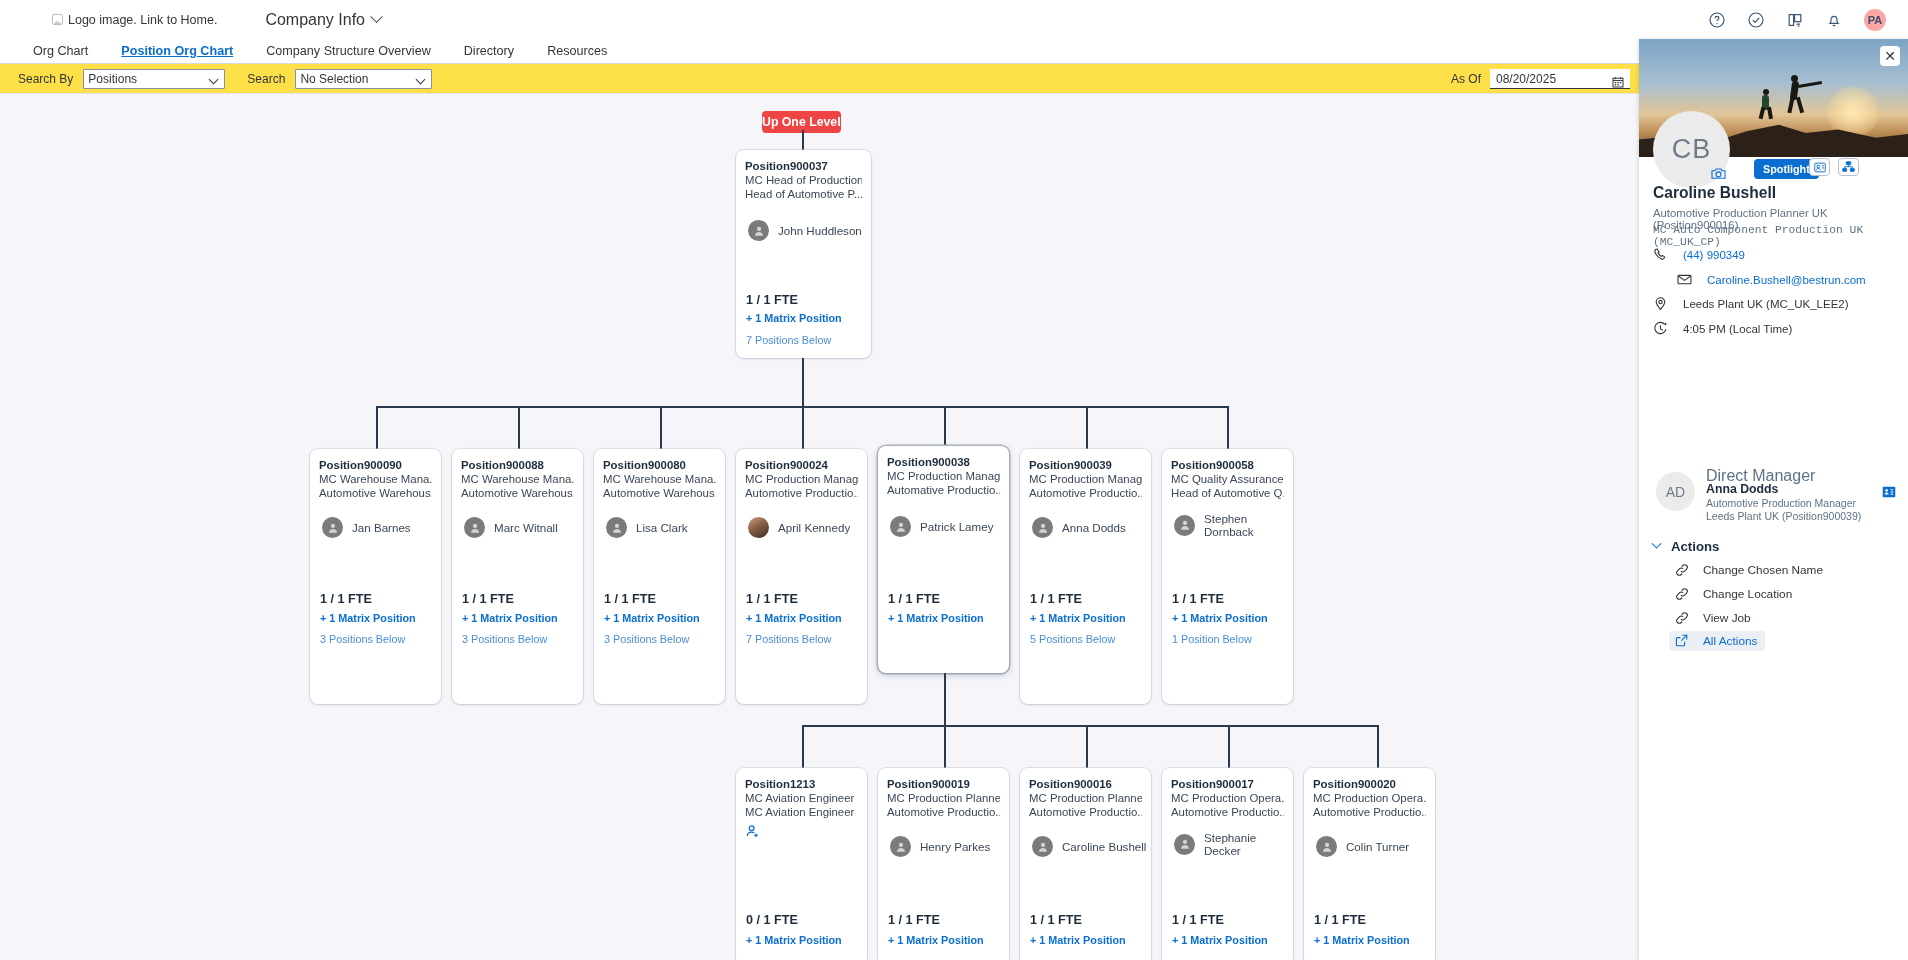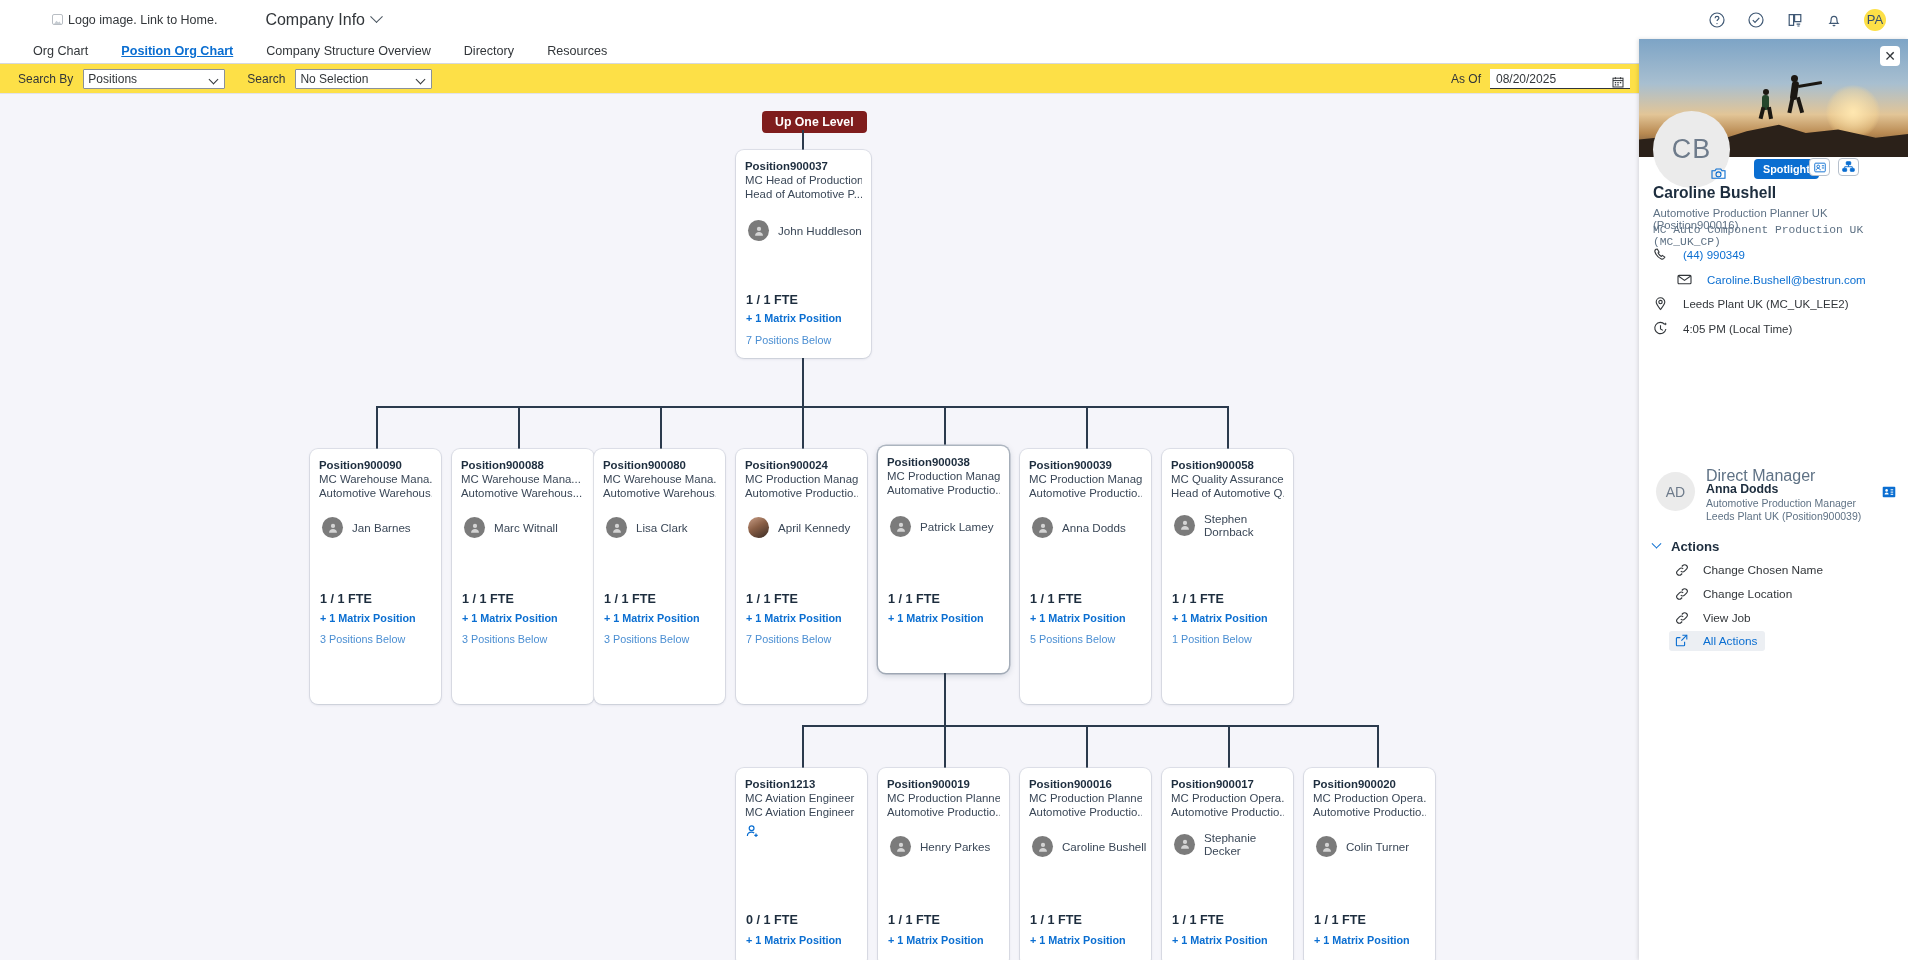--- a/index.html
+++ b/index.html
@@ -38,22 +38,22 @@
   .global-search{
     position:absolute; left:746px; top:8px; width:418px; height:23px;
     border:1px solid #c9ced4; border-radius:12px; background:#fff;
     font-family:"Liberation Sans", sans-serif; font-size:12px; color:#5b6a78;
     padding:0 12px; outline:none;
   }
   .global-search::placeholder{ color:#6a7686; font-style:italic; }
   .hdr-icons{ position:absolute; right:22px; top:0; height:39px; display:flex; align-items:center; gap:21px; }
   .hdr-ic{ width:18px; height:18px; color:#3f5874; display:flex; align-items:center; justify-content:center; cursor:pointer;}
   .avatar-pa{
-    width:22px; height:22px; border-radius:50%; background:#fde047; color:#38506d;
-    font-size:13px; font-weight:normal; display:flex; align-items:center; justify-content:center; cursor:pointer;
+    width:22px; height:22px; border-radius:50%; background:#fca5a5; color:#38506d;
+    font-size:11px; font-weight:bold; display:flex; align-items:center; justify-content:center; cursor:pointer;
   }
 
   
   .navbar{
     position:absolute; left:0; top:39px; width:1908px; height:25px;
     background:#fff; display:flex; align-items:center; border-bottom:1px solid #d5d8dd;
   }
   .navitem{
     font-size:12.6px; color:#32363a; margin-right:33px; cursor:pointer; white-space:nowrap;
   }
@@ -88,22 +88,22 @@
   
   .canvas{
     position:absolute; left:0; top:94px; width:1639px; height:866px;
     background:#f5f5fa; overflow:hidden;
   }
   .line{ position:absolute; background:#2b3a4d; }
   .vline{ width:1.6px; }
   .hline{ height:1.6px; }
 
   .uponelevel{
-    position:absolute; background:#7f1d1d; color:#fff; font-weight:bold; font-size:12.3px;
-    border-radius:4px; padding:4px 13px; cursor:pointer; white-space:nowrap;
+    position:absolute; background:#ef4444; color:#fff; font-weight:bold; font-size:12.3px;
+    border-radius:4px; padding:4px 0; cursor:pointer; white-space:nowrap;
   }
 
   .card{
     position:absolute; background:#fff; border-radius:8px;
     box-shadow:0 1px 3px rgba(20,40,70,.13), 0 0 0 1px rgba(200,205,215,.45);
     padding:9px 9px 0 9px; overflow:hidden; cursor:pointer;
   }
   .card.sel-card{ box-shadow:0 2px 7px rgba(20,40,70,.22), 0 0 0 1.5px #b5bcc6; }
   .c-pos{ font-size:11.4px; font-weight:bold; color:#1d2d3e; line-height:14px; }
   .c-t1,.c-t2{ font-size:11.4px; color:#3a4757; line-height:14px; white-space:nowrap; overflow:hidden; }
@@ -313,21 +313,21 @@
             <path d="M2.4 12.4c0-2.6 2.1-4.2 4.6-4.2s4.6 1.6 4.6 4.2z"></path>
           </svg>
         </span>
       <span class="pname">Jan Barnes</span>
     </div>
     <div class="c-fte" style="top:143px;">1 / 1 FTE</div>
     <div class="c-matrix" style="top:163px;">+ 1 Matrix Position</div>
     <div class="c-below" style="top:184px;">3 Positions Below</div>
   </div>
 
-  <div class="card" style="left:452px; top:355px; width:142px; height:255px;">
+  <div class="card" style="left:452px; top:355px; width:131px; height:255px;">
     <div class="c-pos">Position900088</div>
     <div class="c-t1">MC Warehouse Mana...</div>
     <div class="c-t2">Automotive Warehous...</div>
     <div class="c-person" style="top:68px;">
       <span class="pav">
           <svg width="12" height="12" viewBox="0 0 14 14" fill="#d4d4d4">
             <circle cx="7" cy="4.6" r="2.5"></circle>
             <path d="M2.4 12.4c0-2.6 2.1-4.2 4.6-4.2s4.6 1.6 4.6 4.2z"></path>
           </svg>
         </span>

